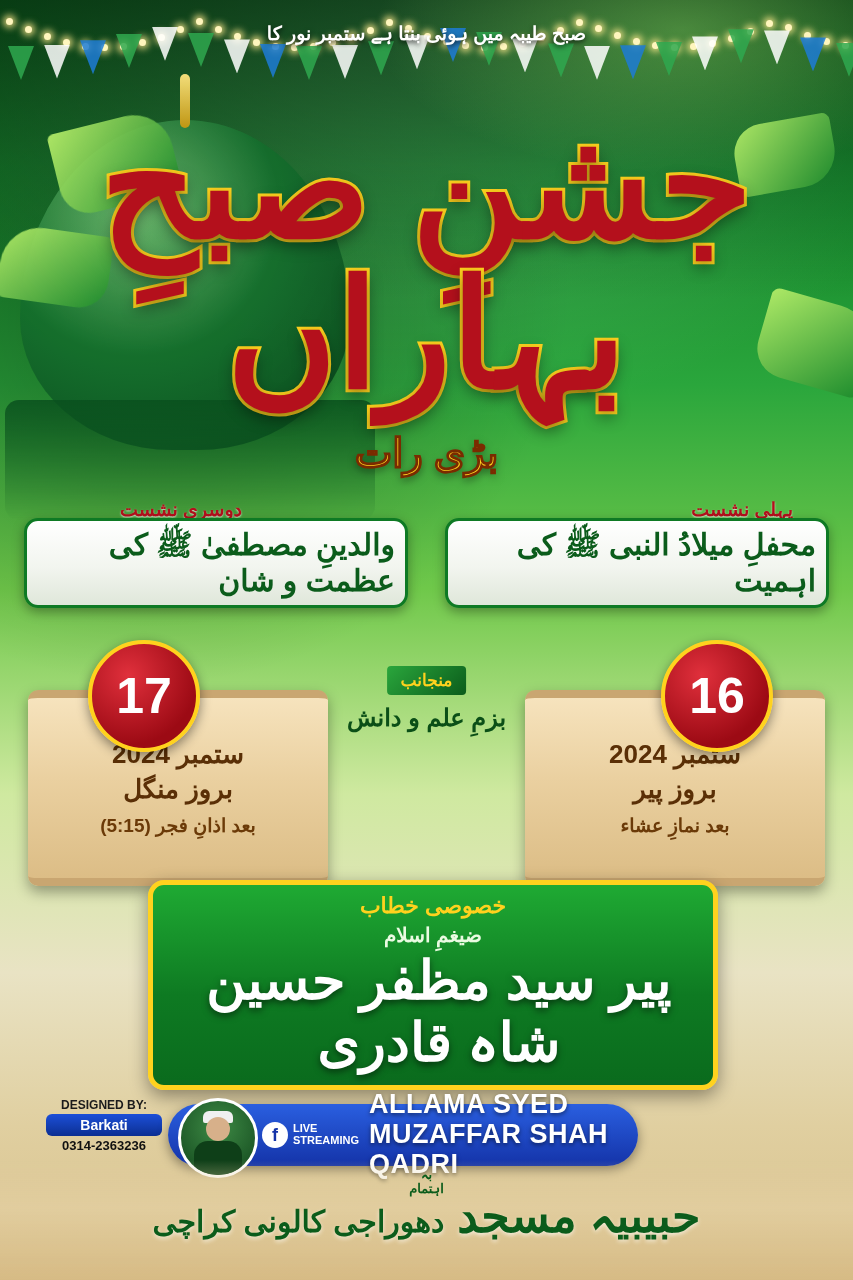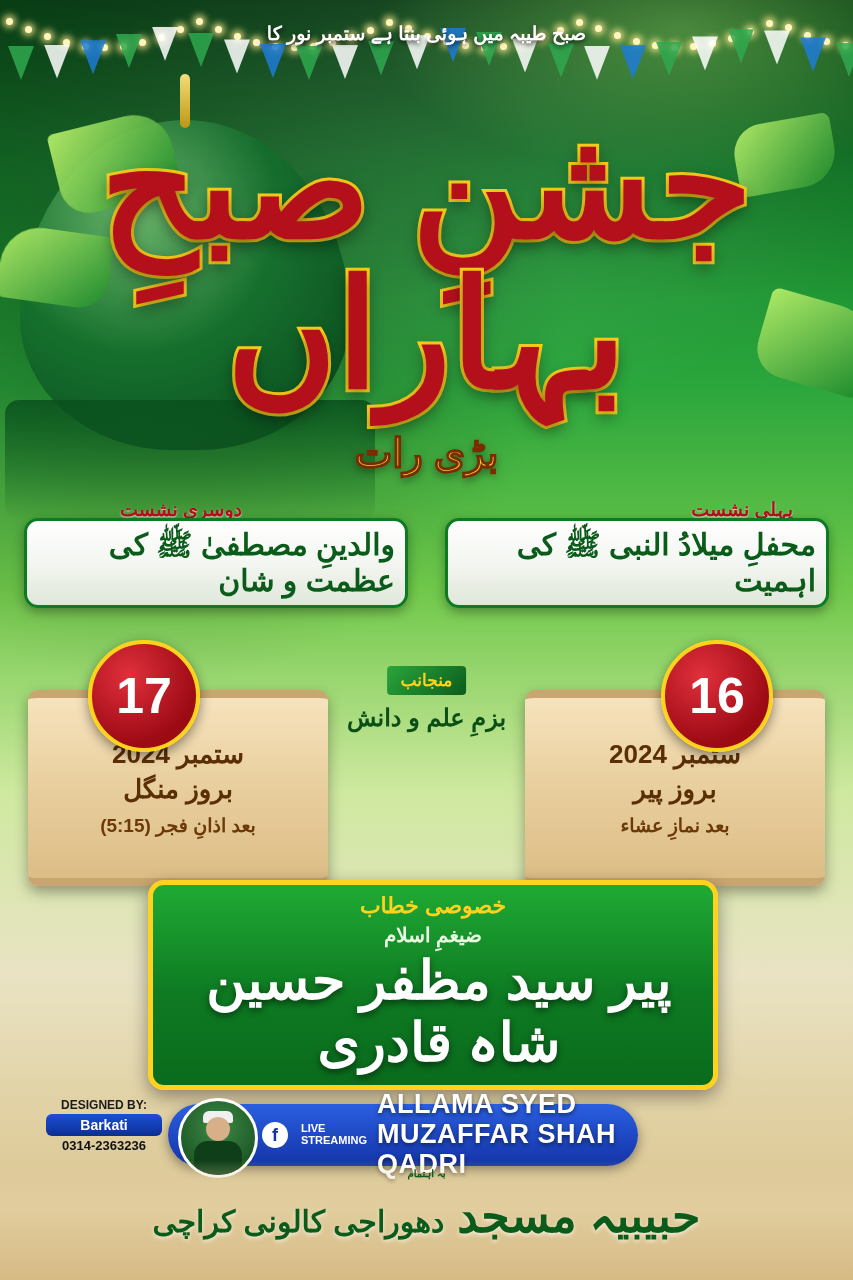--- a/index.html
+++ b/index.html
@@ -189,36 +189,36 @@
   .avatar .cap{position:absolute;left:50%;top:10px;transform:translateX(-50%);
     width:30px;height:12px;border-radius:6px 6px 2px 2px;background:#f0f0f0;}
   .avatar .body{position:absolute;left:50%;top:40px;transform:translateX(-50%);
     width:48px;height:34px;border-radius:14px 14px 0 0;background:#0e3f18;}
   .fb{
     width:26px;height:26px;border-radius:50%;background:#fff;color:#1433a8;
     font-size:18px;font-weight:bold;display:flex;align-items:center;justify-content:center;
     margin-left:6px;
   }
   .livewrap{display:flex;align-items:center;margin-left:88px;}
-  .livetxt{color:#fff;font-size:11px;font-weight:bold;line-height:1.05;margin-left:13px;}
+  .livetxt{color:#fff;font-size:11px;font-weight:bold;line-height:1.05;margin-left:5px;}
   .spk-en{color:#fff;font-weight:bold;font-size:27px;line-height:1.1;letter-spacing:.5px;
     text-shadow:0 2px 4px rgba(0,0,0,.5);margin-left:10px;}
 
   
   .footer{
     position:absolute;left:0;top:1190px;width:853px;text-align:center;direction:rtl;
   }
   .mosque{
     color:#0b5c1b;font-size:46px;font-weight:bold;line-height:1.15;
     text-shadow:0 2px 4px rgba(255,255,255,.6);
   }
   .mosque .small{font-size:30px;}
   .logo-badge{
     position:absolute;left:50%;top:-22px;transform:translateX(-50%);
-    width:48px;height:34px;color:#0b5c1b;font-size:10px;font-weight:bold;
+    width:48px;height:34px;color:#0b5c1b;font-size:13px;font-weight:bold;
     direction:rtl;line-height:1.1;
   }
   .ground{
     position:absolute;left:0;top:1160px;width:853px;height:120px;
     background:linear-gradient(180deg,rgba(224,200,150,0) 0%,rgba(226,206,160,.85) 40%,rgba(214,186,132,.95) 100%);
   }
 </style>
 </head>
 <body>
 

